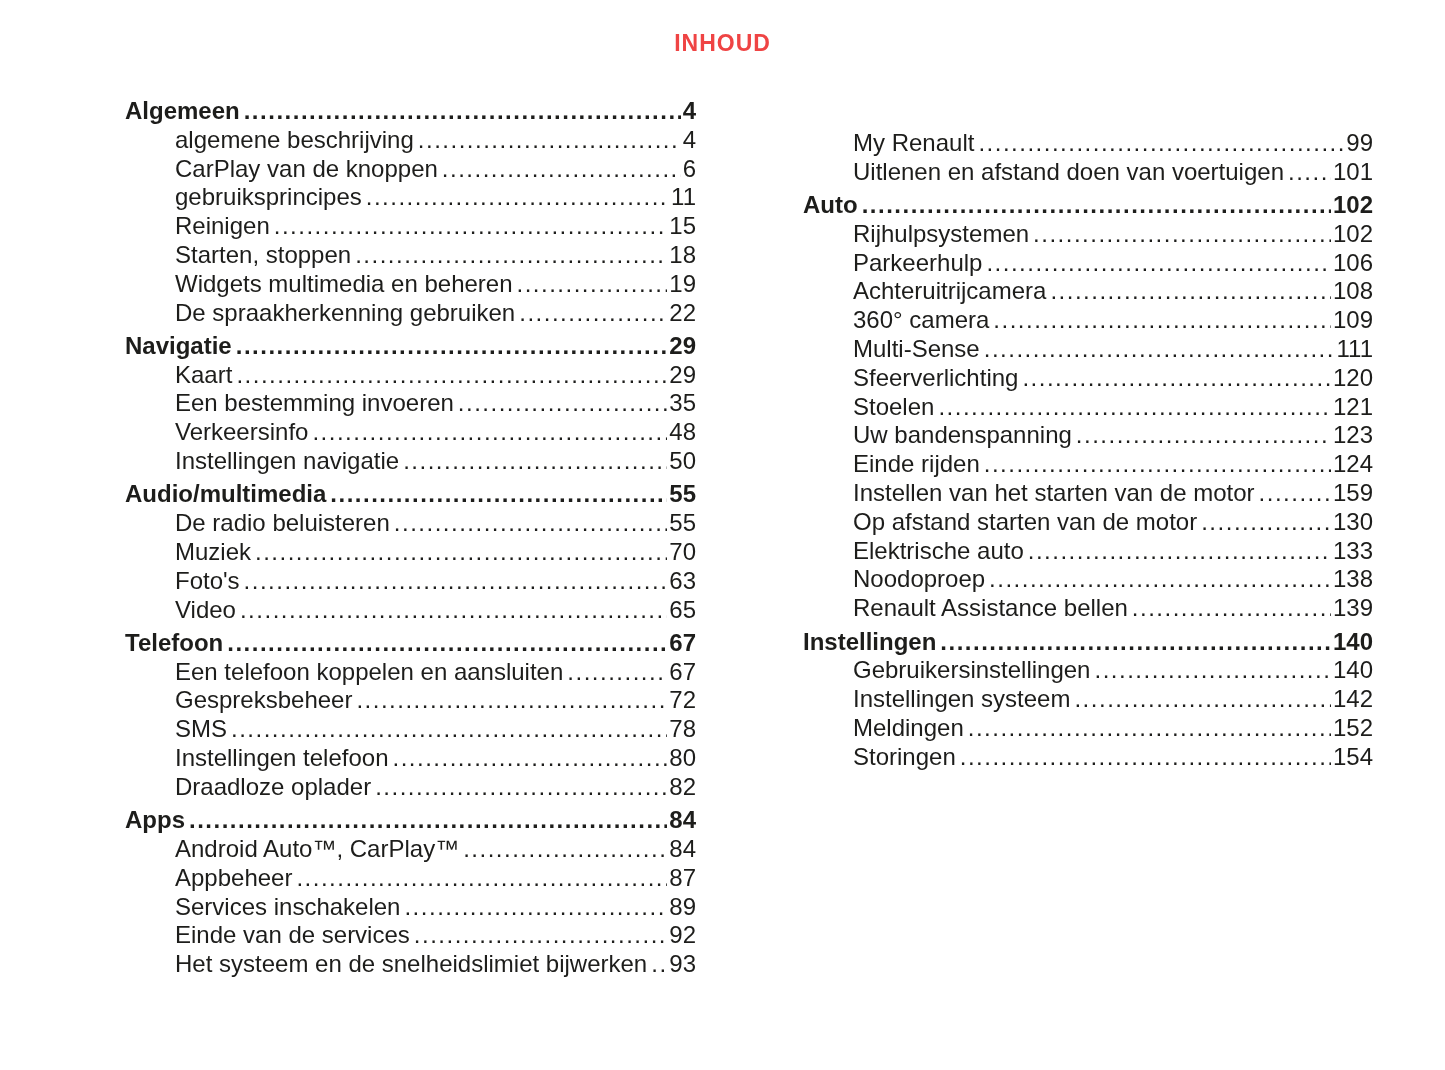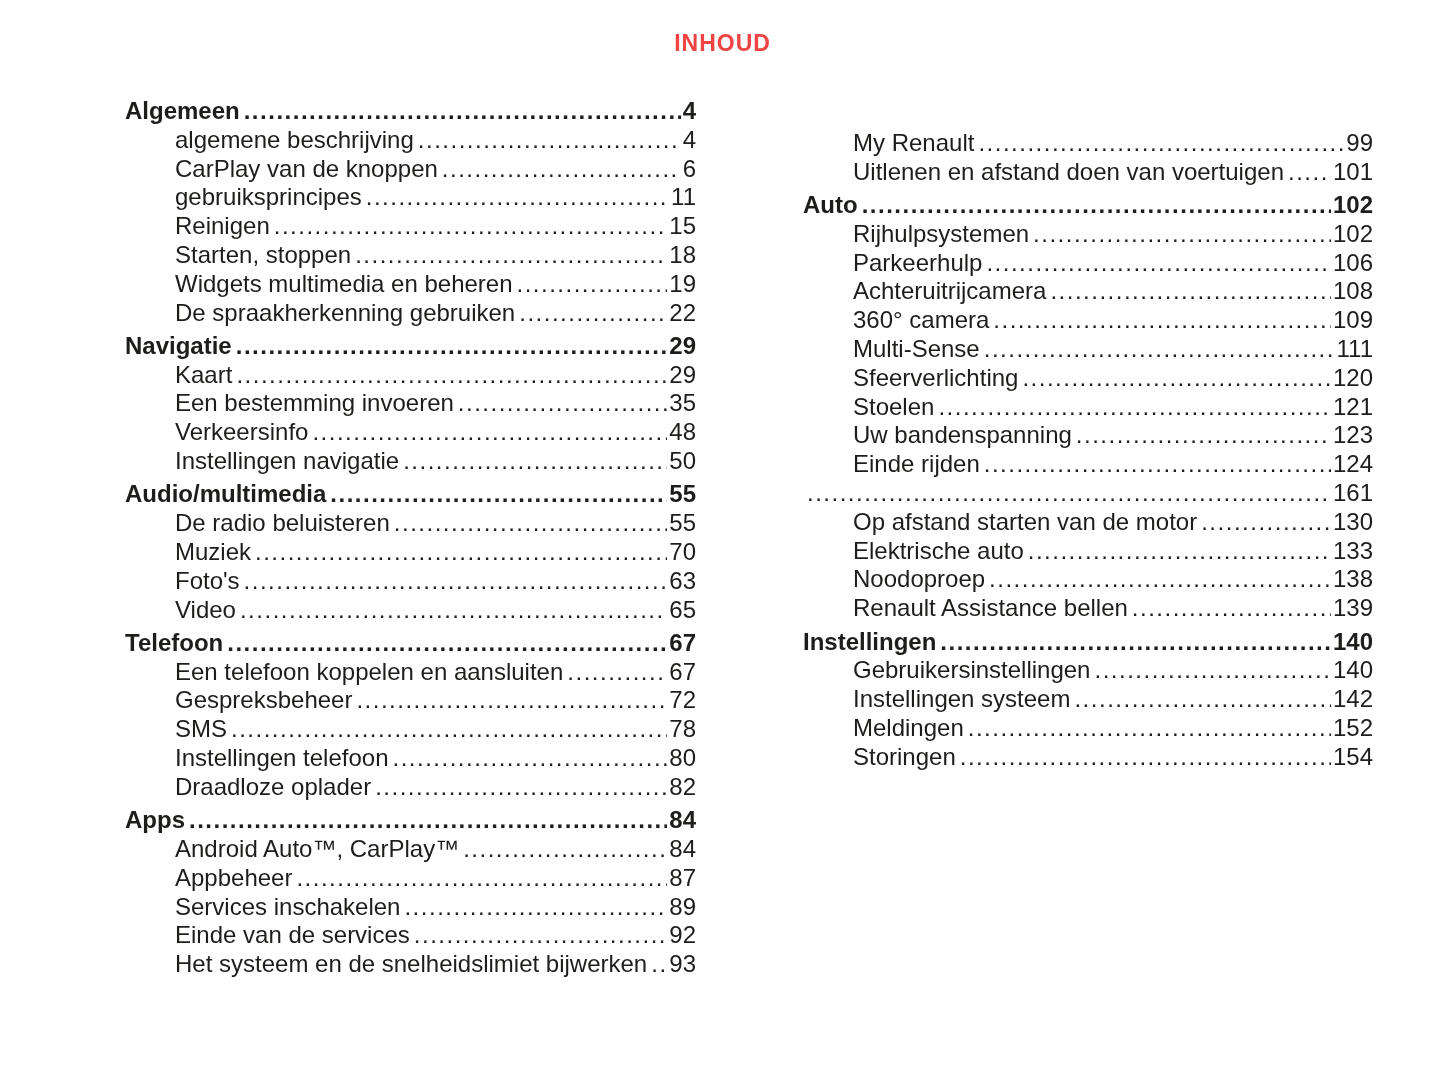--- a/index.html
+++ b/index.html
@@ -288,22 +288,23 @@
         <span class="label-wrap">Uw bandenspanning</span>
         <span class="leader">............................................................................................................................................</span>
         <span class="page-num">123</span>
       </div>
       <div class="toc-row item">
         <span class="label-wrap">Einde rijden</span>
         <span class="leader">............................................................................................................................................</span>
         <span class="page-num">124</span>
       </div>
       <div class="toc-row item">
-        <span class="leader">............................................................................................................................................</span>
-        <span class="page-num">161</span>
+        <span class="label-wrap">Instellen van het starten van de motor</span>
+        <span class="leader">............................................................................................................................................</span>
+        <span class="page-num">159</span>
       </div>
       <div class="toc-row item">
         <span class="label-wrap">Op afstand starten van de motor</span>
         <span class="leader">............................................................................................................................................</span>
         <span class="page-num">130</span>
       </div>
       <div class="toc-row item">
         <span class="label-wrap">Elektrische auto</span>
         <span class="leader">............................................................................................................................................</span>
         <span class="page-num">133</span>

